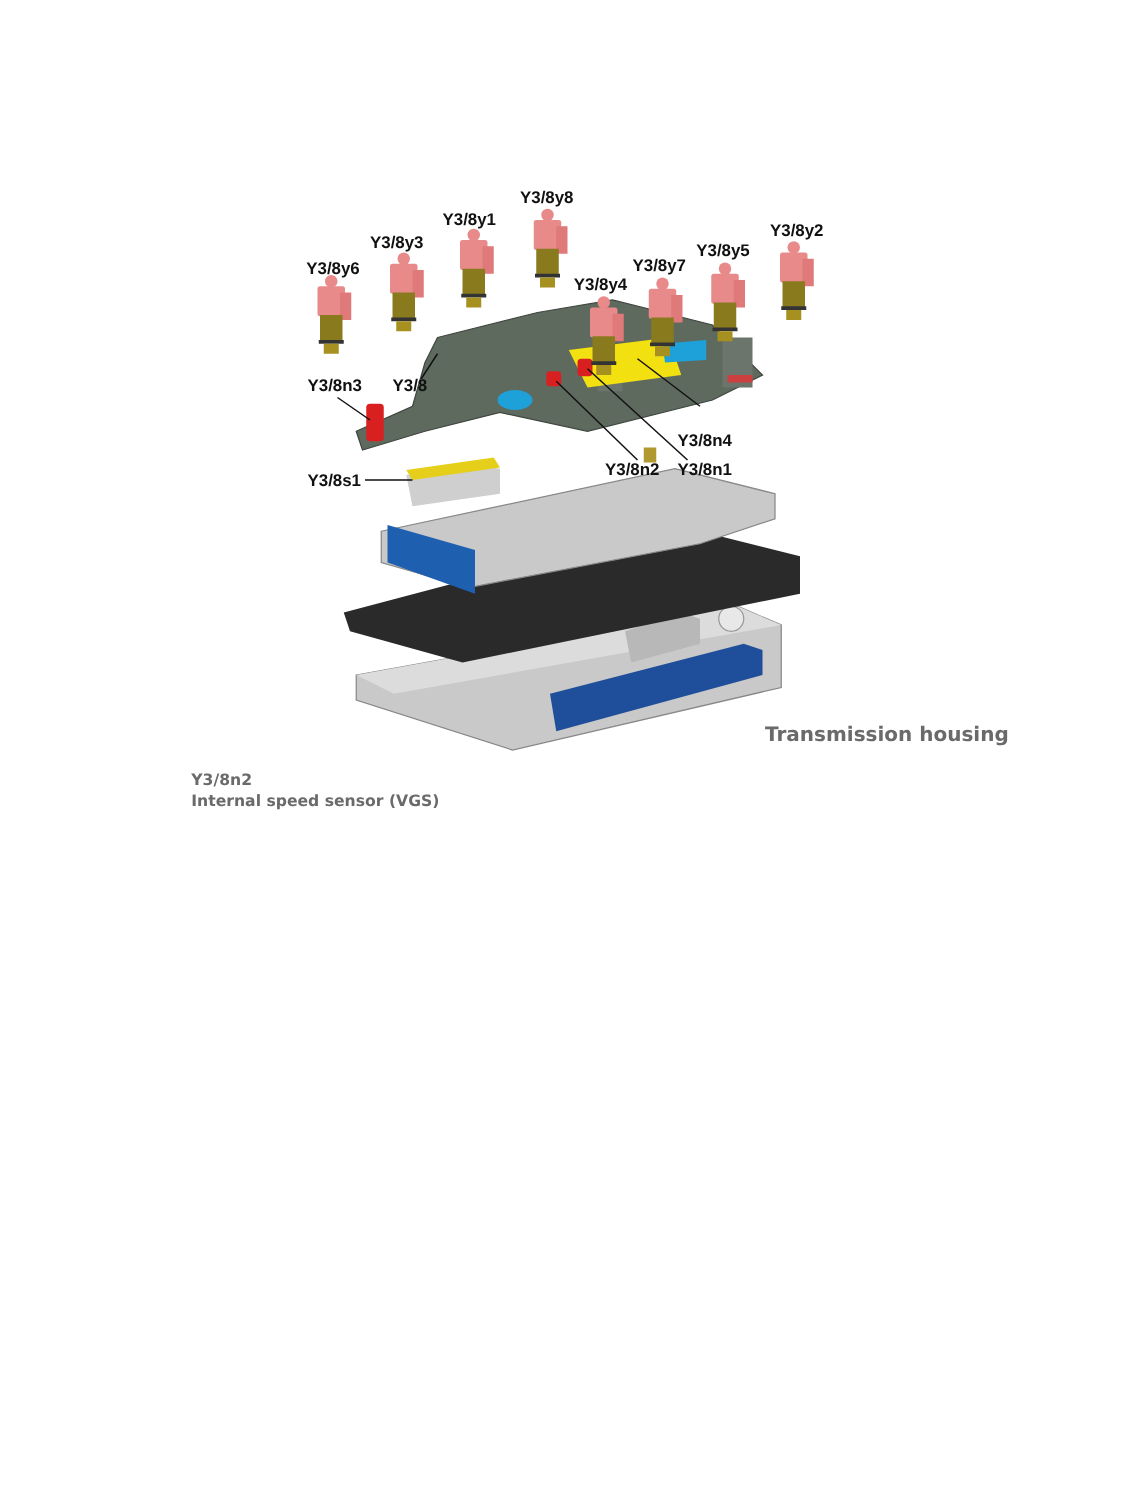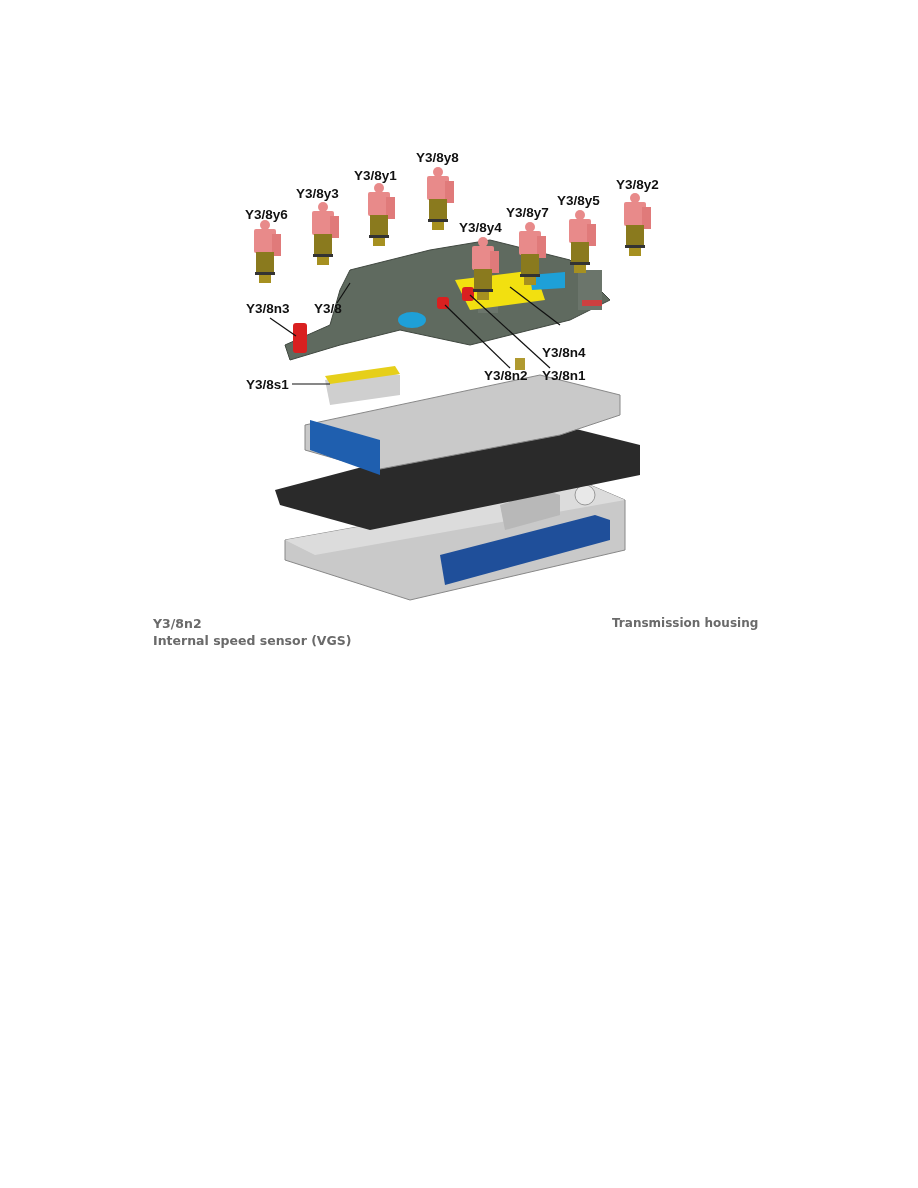--- a/index.html
+++ b/index.html
@@ -3,22 +3,22 @@
 <meta charset="utf-8">
 <style>
   html, body { margin: 0; padding: 0; background: #ffffff; }
   body { width: 918px; height: 1188px; position: relative; overflow: hidden;
          font-family: "DejaVu Sans", sans-serif; }
   .figure { position: absolute; left: 230px; top: 140px; width: 450px; height: 465px; }
   .figure svg { display: block; }
   .lbl { font-family: "Liberation Sans", sans-serif; font-weight: bold; font-size: 13.5px; fill: #111; }
   .caption-left { position: absolute; left: 153px; top: 615px; color: #6a6a6a;
                   font-family: "DejaVu Sans", sans-serif; font-weight: bold; font-size: 12.5px; line-height: 17px; }
-  .caption-right { position: absolute; left: 612px; top: 615px; color: #6a6a6a;
-                   font-family: "DejaVu Sans", sans-serif; font-weight: bold; font-size: 12px; line-height: 17px; text-align: center; }
+  .caption-right { position: absolute; left: 612px; top: 579px; color: #6a6a6a;
+                   font-family: "DejaVu Sans", sans-serif; font-weight: bold; font-size: 16px; line-height: 17px; text-align: center; }
 </style>
 </head>
 <body>
 
 <div class="figure">
 <svg width="450" height="465" viewBox="0 0 450 465" xmlns="http://www.w3.org/2000/svg">
   <defs>
     <g id="sol">
       <rect x="-5" y="0" width="10" height="10" rx="5" fill="#e88a8a"></rect>
       <rect x="-11" y="9" width="22" height="24" rx="2" fill="#e88a8a"></rect>

